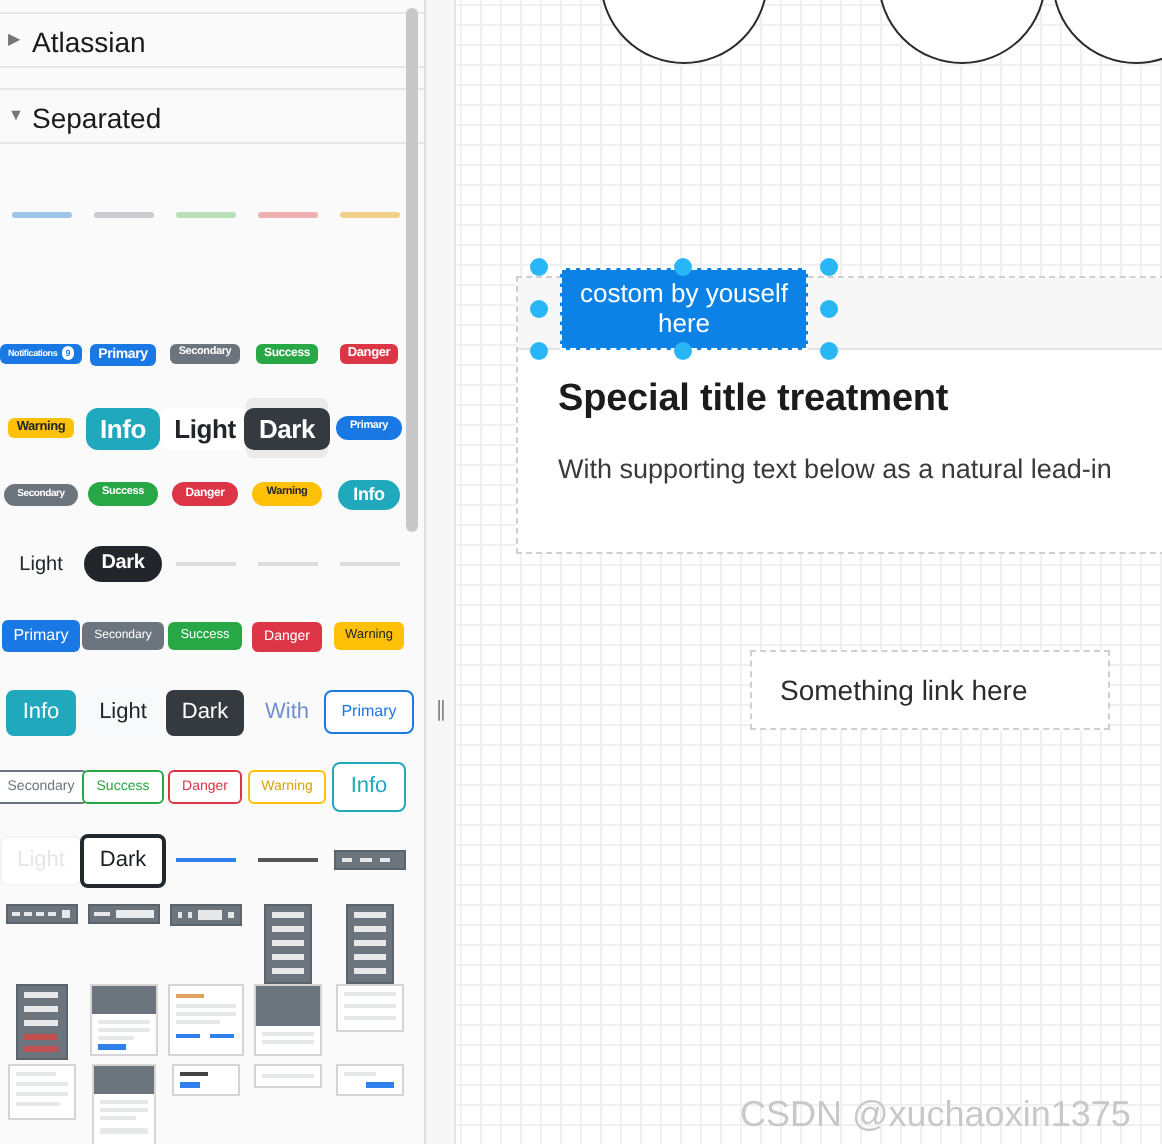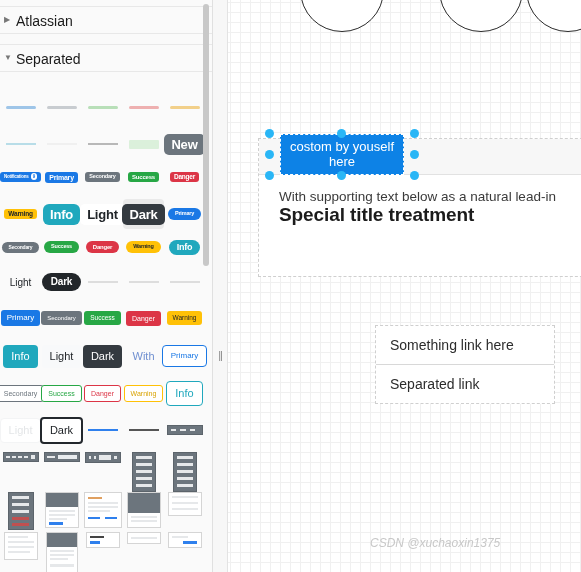--- a/index.html
+++ b/index.html
@@ -301,26 +301,25 @@
     display: flex;
     align-items: center;
     gap: 8px;
     cursor: pointer;
   }
   #dropup .caret { font-size: 9px; }
 
   #watermark {
     position: absolute;
     left: 142px;
-    top: 536px;
-    font-size: 12px;
+    top: 547px;
+    font-size: 18px;
     color: #c8c8c8;
     white-space: nowrap;
     user-select: none;
-    font-style: italic;
   }
 </style>
 </head>
 <body>
 
 <div id="app">
 
   <div id="sidebar">
 
     <div class="section-header" id="sb-atlassian" style="position:absolute;left:0;top:6px;width:212px;">
@@ -346,37 +345,20 @@
             <div class="hbar" style="background:#b8dfb8"></div>
           </div>
         <div class="pcell">
             <div class="hbar" style="background:#eeb0b0"></div>
           </div>
         <div class="pcell">
             <div class="hbar" style="background:#f2d08a"></div>
           </div>
       </div>
 
-      <div class="prow" style="top:55px;height:30px;">
-        <div class="pcell">
-            <div class="hbar2" style="background:#b8dde8"></div>
-          </div>
-        <div class="pcell">
-            <div class="hbar2" style="background:#f0f0f0"></div>
-          </div>
-        <div class="pcell">
-            <div class="hbar2" style="background:#b8b8b8"></div>
-          </div>
-        <div class="pcell">
-            <div class="swatch-box" style="background:#dbf0db"></div>
-          </div>
-        <div class="pcell">
-          <span class="badge xl" style="background:#6c757d;color:#fff">New</span>
-        </div>
-      </div>
 
       <div class="prow" style="top:92px;height:22px;">
         <div class="pcell">
           <span class="badge" style="background:#1a78e5;font-size:4.5px;padding:3px 4px;">Notifications&nbsp;&nbsp;<span style="background:#fff;color:#1a78e5;border-radius:6px;padding:1px 2px;">9</span></span>
         </div>
         <div class="pcell">
           <span class="badge" style="background:#1a78e5">Primary</span>
         </div>
         <div class="pcell">
           <span class="badge" style="background:#6c757d;font-size:5.5px;">Secondary</span>
@@ -656,28 +638,27 @@
 
   <div id="canvas">
 
     <div class="ellipse" style="left:72px;top:-52px;width:82px;height:82px;"></div>
     <div class="ellipse" style="left:211px;top:-52px;width:82px;height:82px;"></div>
     <div class="ellipse" style="left:298px;top:-52px;width:82px;height:82px;"></div>
 
     <div id="bs-card">
       <div id="card-header">Featured</div>
       <div id="card-body">
+        <div id="card-title">Special title treatment</div>
         <div id="card-text">With supporting text below as a natural lead-in</div>
-        <div id="card-title">Special title treatment</div>
       </div>
     </div>
 
     <div id="list-group">
       <div class="list-item">Something link here</div>
-      <div class="list-item">Separated link</div>
     </div>
 
 
     <div id="sel-shape">costom by youself here</div>
     <div class="handle" style="left:37px;top:129px;"></div>
     <div class="handle" style="left:109px;top:129px;"></div>
     <div class="handle" style="left:182px;top:129px;"></div>
     <div class="handle" style="left:37px;top:150px;"></div>
     <div class="handle" style="left:182px;top:150px;"></div>
     <div class="handle" style="left:37px;top:171px;"></div>

